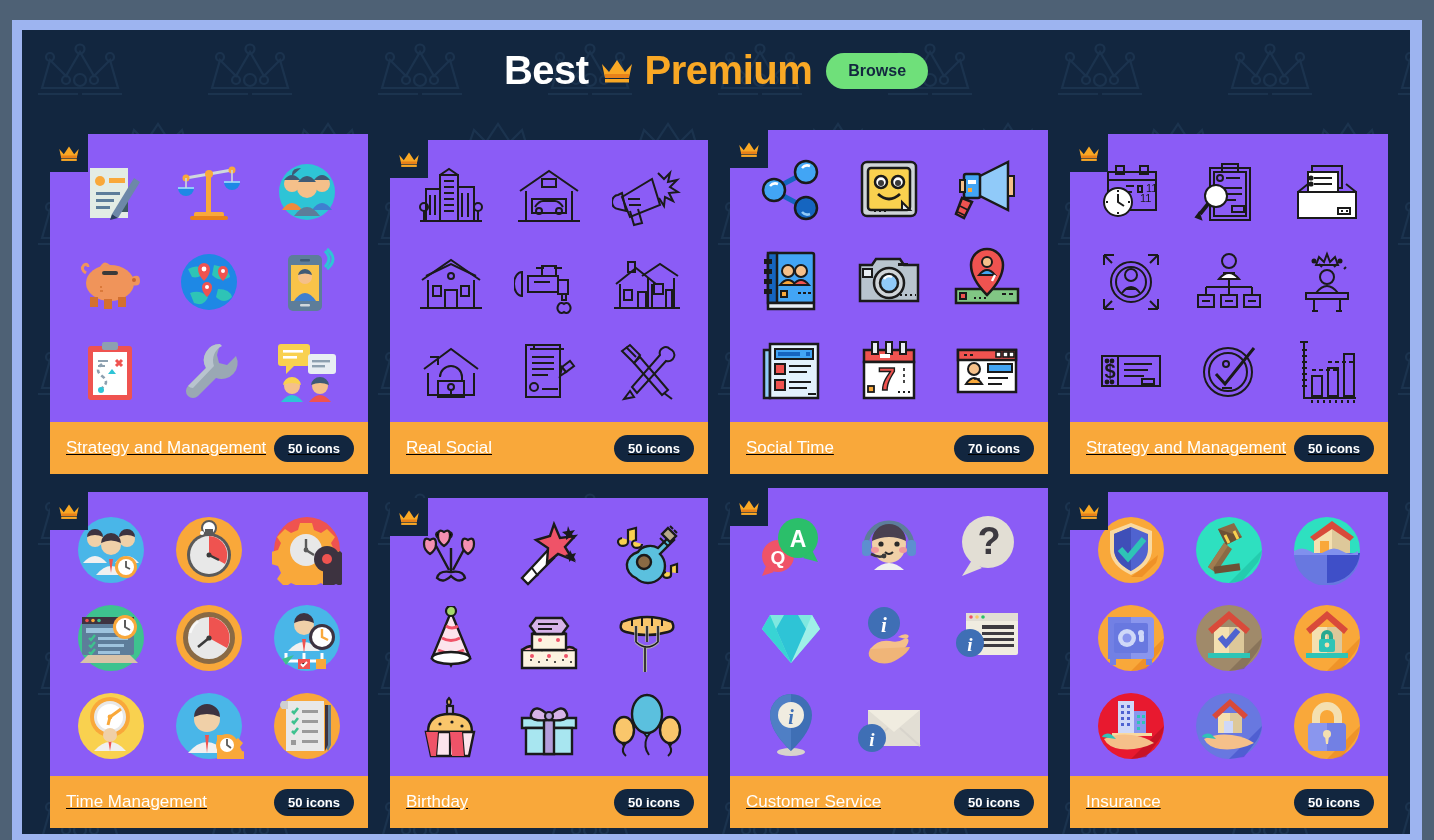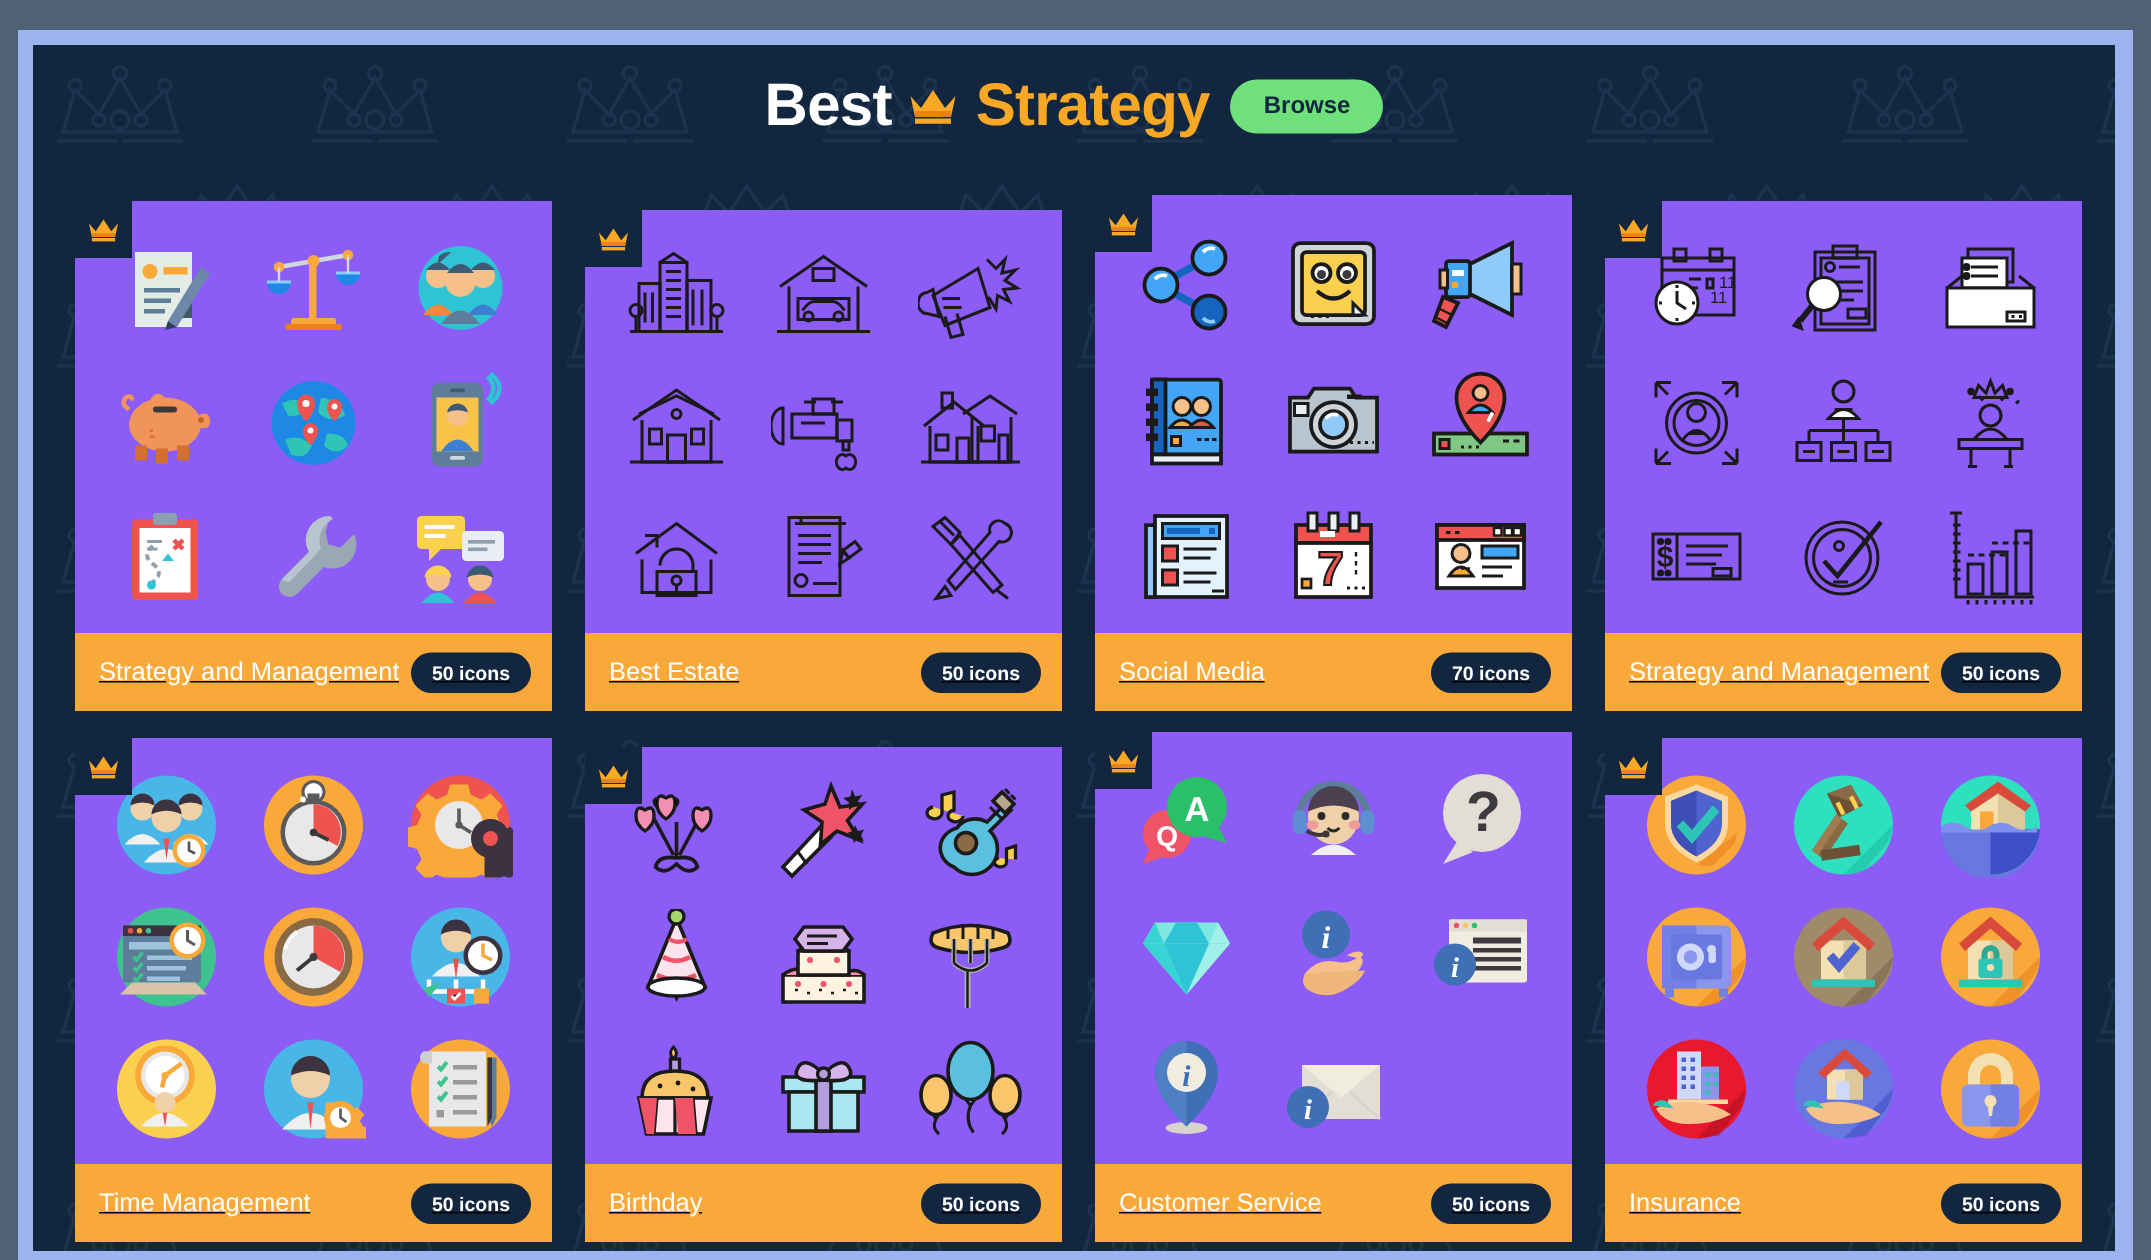--- a/index.html
+++ b/index.html
@@ -131,21 +131,21 @@
       <div class="header">
         <div class="title">
           <span>Best</span>
           <span class="crown-wrap">
             <svg width="34" height="26" viewBox="0 0 34 26" aria-hidden="true">
               <path d="M2 6 L9 14 L17 2 L25 14 L32 6 L29 20 L5 20 Z" fill="#f9a825"></path>
               <rect x="5" y="16" width="24" height="4" fill="#e8821a"></rect>
               <rect x="5" y="21" width="24" height="3.5" fill="#f9a825"></rect>
             </svg>
           </span>
-          <span class="hl">Strategy</span>
+          <span class="hl">Premium</span>
         </div>
         <button class="browse-btn">Browse</button>
       </div>
 
       <div class="grid">
 
         <div class="card off1">
           <div class="crown-badge">
             <svg width="22" height="17" viewBox="0 0 34 26" aria-hidden="true">
               <path d="M2 6 L9 14 L17 2 L25 14 L32 6 L29 20 L5 20 Z" fill="#f9a825"></path>
@@ -398,21 +398,21 @@
                   <path d="M10 14 l8 -6 l10 10 l-6 8z"></path>
                   <path d="M22 26 L50 58 l6 -5 L28 20z"></path>
                   <path d="M14 10 l10 10"></path>
                   <path d="M58 12 a6 6 0 0 0 -10 6 L20 50 l5 6 L54 24 a6 6 0 0 0 4 -12z"></path>
                   <path d="M18 54 l-6 8 l10 -2z"></path>
                   <path d="M52 56 l8 6"></path>
                 </svg>
               </div>
           </div>
           <div class="footer">
-            <div class="pack-title">Best Estate</div>
+            <div class="pack-title">Real Social</div>
             <div class="badge">50 icons</div>
           </div>
         </div>
 
         <div class="card off3">
           <div class="crown-badge">
             <svg width="22" height="17" viewBox="0 0 34 26" aria-hidden="true">
                 <path d="M2 6 L9 14 L17 2 L25 14 L32 6 L29 20 L5 20 Z" fill="#f9a825"></path>
                 <rect x="5" y="16" width="24" height="4" fill="#e8821a"></rect>
                 <rect x="5" y="21" width="24" height="3.5" fill="#f9a825"></rect>
@@ -535,21 +535,21 @@
                   <rect x="57" y="16" width="5" height="5" fill="#fff" stroke="#1a1a1a" stroke-width="1.6"></rect>
                   <circle cx="22" cy="33" r="6" fill="#f5c08a" stroke="#1a1a1a" stroke-width="2"></circle>
                   <path d="M14 48 q8 -12 16 0z" fill="#f9a83a" stroke="#1a1a1a" stroke-width="2"></path>
                   <path d="M18 43 h2 M22 43 h2 M26 43 h2" stroke="#1a1a1a" stroke-width="1.6"></path>
                   <rect x="36" y="28" width="24" height="8" fill="#42a5f5" stroke="#1a1a1a" stroke-width="2"></rect>
                   <path d="M36 42 h20 M36 48 h14" stroke="#1a1a1a" stroke-width="2"></path>
                 </svg>
               </div>
           </div>
           <div class="footer">
-            <div class="pack-title">Social Media</div>
+            <div class="pack-title">Social Time</div>
             <div class="badge">70 icons</div>
           </div>
         </div>
 
         <div class="card off4">
           <div class="crown-badge">
             <svg width="22" height="17" viewBox="0 0 34 26" aria-hidden="true">
                 <path d="M2 6 L9 14 L17 2 L25 14 L32 6 L29 20 L5 20 Z" fill="#f9a825"></path>
                 <rect x="5" y="16" width="24" height="4" fill="#e8821a"></rect>
                 <rect x="5" y="21" width="24" height="3.5" fill="#f9a825"></rect>

